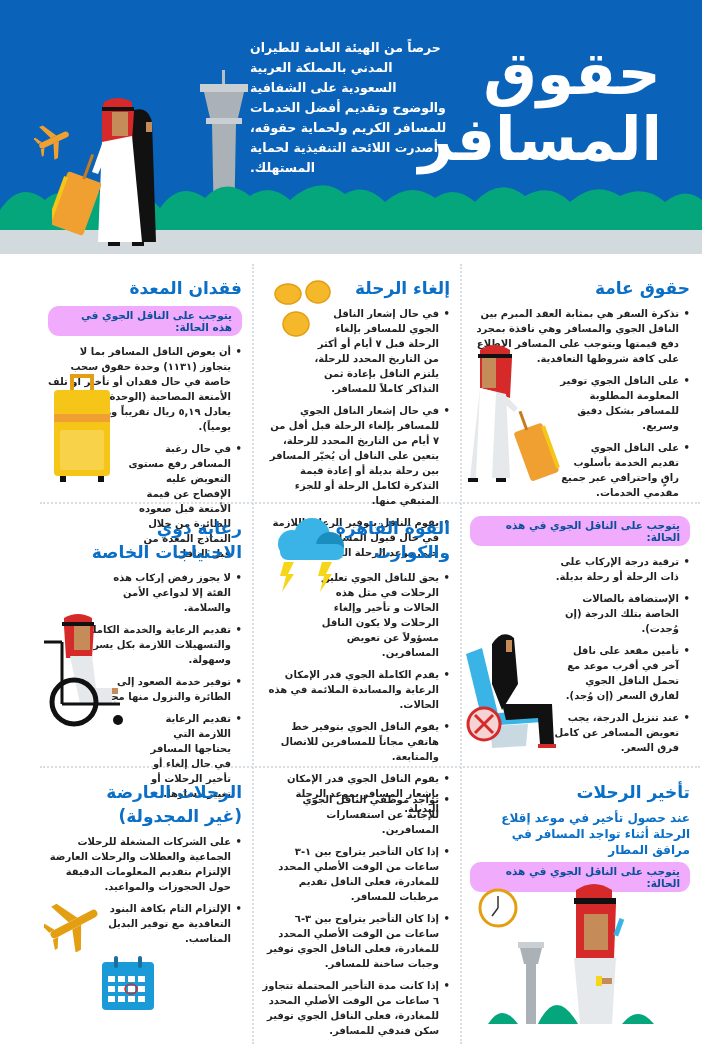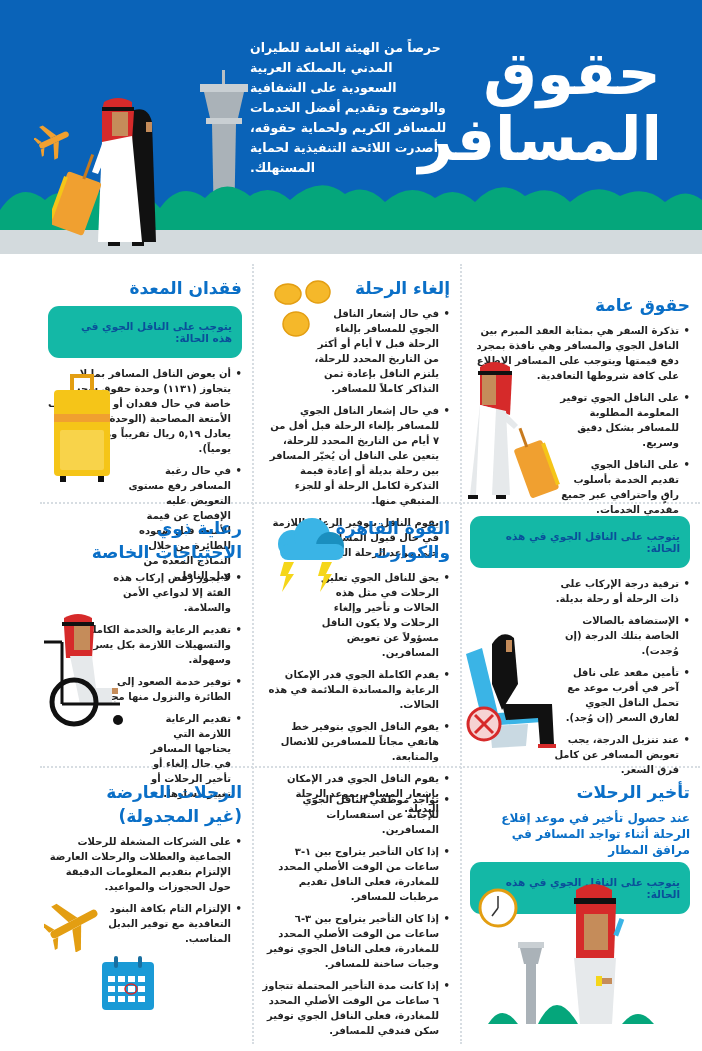--- a/index.html
+++ b/index.html
@@ -15,22 +15,22 @@
   .hero-ground { position: absolute; left: 0; top: 230px; width: 702px; height: 24px; background: #d3dadd; }
   .hero-bushes { position: absolute; left: 0; top: 180px; width: 702px; height: 52px; }
 
   
   .grid { position: absolute; left: 40px; top: 264px; width: 660px; height: 780px; }
   .card { position: absolute; padding: 12px 10px 0 8px; }
   .vline { position: absolute; width: 0; border-left: 2px dotted #d7dde2; }
   .hline { position: absolute; height: 0; border-top: 2px dotted #d7dde2; }
 
   .card-title { color: #0a6fc7; font-weight: bold; font-size: 17px; line-height: 24px; text-align: right; margin-bottom: 6px; }
-  .pill { display: inline-block; background: #14b8a6; color: #0a4f9a; font-weight: bold; font-size: 10.5px;
-    padding: 14px 10px; border-radius: 11px; margin-bottom: 8px; }
+  .pill { display: inline-block; background: #f0abfc; color: #0a4f9a; font-weight: bold; font-size: 10.5px;
+    padding: 3px 10px; border-radius: 11px; margin-bottom: 8px; }
   .subtitle { color: #0a6fc7; font-weight: bold; font-size: 12px; line-height: 16px; margin-bottom: 4px; }
   ul.bullets { list-style: none; padding: 0; }
   ul.bullets li { position: relative; padding-right: 11px; font-size: 10px; line-height: 15px; margin-bottom: 7px; font-weight: bold; color: #222; }
   ul.bullets li::before { content: "•"; position: absolute; right: 0; top: 0; color: #222; }
 
   .illus { position: absolute; }
 </style>
 </head>
 <body>
 
@@ -86,21 +86,21 @@
   </svg>
 </div>
 
 <div class="grid">
 
   <div class="vline" style="left:212px;top:0;height:780px"></div>
   <div class="vline" style="left:420px;top:0;height:780px"></div>
   <div class="hline" style="left:0;top:238px;width:660px"></div>
   <div class="hline" style="left:0;top:502px;width:660px"></div>
 
-  <section class="card" style="left:422px;top:17px;width:238px;height:238px">
+  <section class="card" style="left:422px;top:0;width:238px;height:238px">
     <h2 class="card-title">حقوق عامة</h2>
     <ul class="bullets" style="margin-right:0">
       <li>تذكرة السفر هي بمثابة العقد المبرم بين الناقل الجوي والمسافر وهي نافذة بمجرد دفع قيمتها ويتوجب على المسافر الإطلاع على كافة شروطها التعاقدية.</li>
       <li style="margin-left:90px">على الناقل الجوي توفير المعلومة المطلوبة للمسافر بشكل دقيق وسريع.</li>
       <li style="margin-left:90px">على الناقل الجوي تقديم الخدمة بأسلوب راقٍ واحترافي عبر جميع مقدمي الخدمات.</li>
     </ul>
     <svg class="illus" style="left:4px;top:74px" width="100" height="150" viewBox="0 0 100 150">
       <path d="M14 12 Q28 2 44 12 L44 18 L14 18 Z" fill="#d62a2a"></path>
       <rect x="12" y="16" width="34" height="4" fill="#111"></rect>
       <path d="M14 20 L46 20 L44 60 L14 50 Z" fill="#d62a2a"></path>

